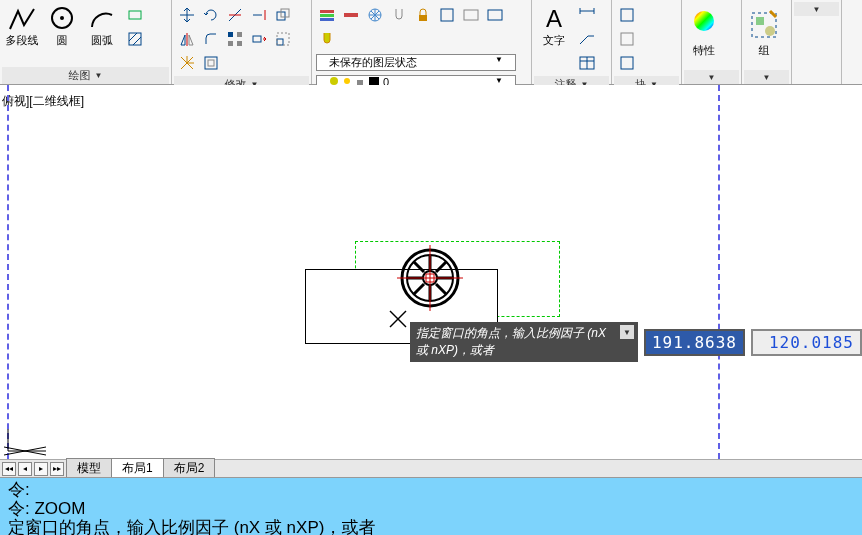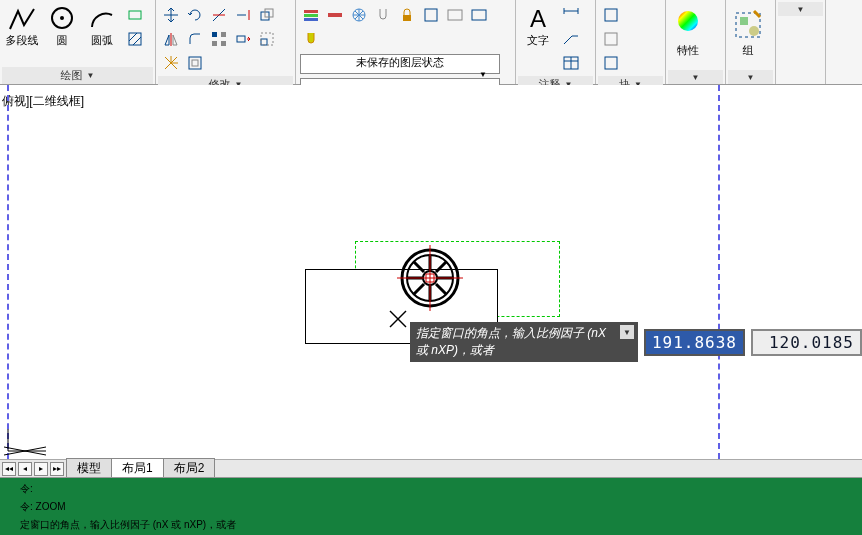--- a/index.html
+++ b/index.html
@@ -9,24 +9,24 @@
 .ribbon { height: 85px; background: #f5f5f5; border-bottom: 1px solid #999; display: flex; position: relative; }
 .ribbon-group { border-right: 1px solid #bbb; display: flex; flex-direction: column; justify-content: space-between; padding: 2px 2px 0 2px; }
 .ribbon-group-label { text-align: center; font-size: 11px; color: #333; padding: 1px 0; background: #e8e8e8; display: flex; align-items: center; justify-content: center; gap: 4px; }
 .ribbon-group-label .dd { font-size: 8px; color: #333; }
 .ribbon-icons { display: flex; flex-wrap: wrap; gap: 2px; padding: 2px; }
 .tool-ico { width: 22px; height: 22px; display: flex; align-items: center; justify-content: center; background: transparent; cursor: pointer; position: relative; }
 .tool-ico svg { display: block; }
 .tool-ico-lg { width: 40px; height: 48px; display: flex; flex-direction: column; align-items: center; justify-content: center; cursor: pointer; font-size: 11px; gap: 2px; }
 .tool-ico-lg svg { display: block; }
 
-.draw-group { width: 156px; }
+.draw-group { width: 172px; }
 .modify-group { width: 140px; }
 .layer-group { width: 220px; }
-.layer-dropdown { display: flex; align-items: center; background: #fff; border: 1px solid #888; height: 20px; padding: 0 12px; font-size: 11px; width: 200px; margin: 2px; cursor: pointer; flex-direction: column; }
+.layer-dropdown { display: flex; align-items: flex-start; background: #fff; border: 1px solid #888; height: 20px; padding: 0 12px; font-size: 11px; width: 200px; margin: 2px; cursor: pointer; }
 .annot-group { width: 80px; }
 .insert-group { width: 70px; }
 .props-group { width: 60px; }
 .group-group { width: 50px; }
 .util-group { width: 50px; }
 
 
 .drawing-area { position: absolute; top: 85px; left: 0; right: 0; bottom: 76px; background: #fff; overflow: hidden; }
 .view-label { position: absolute; top: 8px; left: 2px; font-size: 12px; color: #000; }
 .guide-v { position: absolute; top: 0; bottom: 0; border-left: 2px dashed #6060e6; }
@@ -37,30 +37,30 @@
 .sel-rect { position: absolute; border: 1px dashed #00c800; left: 355px; top: 156px; width: 205px; height: 76px; }
 .inner-box { position: absolute; border: 1px solid #000; left: 305px; top: 184px; width: 193px; height: 75px; background: #fff; }
 .wheel { position: absolute; left: 395px; top: 158px; }
 .cross-cursor { position: absolute; left: 388px; top: 224px; }
 
 .prompt-bar { position: absolute; left: 410px; top: 246px; height: 22px; display: flex; align-items: center; }
 .prompt-text { background: #4a4a4a; color: #fff; padding: 3px 25px 3px 6px; font-size: 12px; position: relative; font-style: italic; }
 .prompt-dd { position: absolute; right: 4px; top: 3px; width: 14px; height: 14px; background: #ddd; color: #333; display: flex; align-items: center; justify-content: center; font-size: 8px; cursor: pointer; }
 .coord-box { margin-left: 6px; padding: 2px 6px; font-size: 16px; border: 2px solid #888; font-family: monospace; letter-spacing: 1px; }
 .coord-box.active { background: #2e5aa9; color: #fff; border-color: #555; }
-.coord-box.inactive { background: #eee; color: #0f172a; padding-left: 16px; }
+.coord-box.inactive { background: #eee; color: #1d4ed8; padding-left: 16px; }
 
 
 .tabs-bar { position: absolute; bottom: 58px; left: 0; right: 0; height: 18px; background: #e8e8e8; border-top: 1px solid #aaa; display: flex; align-items: center; padding-left: 2px; }
 .tab-nav { width: 14px; height: 14px; display: flex; align-items: center; justify-content: center; border: 1px solid #888; margin-right: 2px; font-size: 8px; cursor: pointer; background: #f8f8f8; }
 .tab { padding: 1px 10px; border: 1px solid #888; background: #fff; font-size: 12px; cursor: pointer; margin-right: -1px; }
 .tab.inactive { background: #e0e0e0; }
 
 
-.cmdline { position: absolute; bottom: 0; left: 0; right: 0; height: 58px; background: #15803d; border-top: 1px solid #999; padding: 2px 20px; font-size: 10px; font-family: SimSun, monospace; line-height: 18px; white-space: pre; overflow: hidden; }
+.cmdline { position: absolute; bottom: 0; left: 0; right: 0; height: 58px; background: #7dd3fc; border-top: 1px solid #999; padding: 2px 8px; font-size: 17px; font-family: SimSun, monospace; line-height: 18px; white-space: pre; overflow: hidden; }
 
 
 .watermark { position: absolute; font-size: 28px; font-weight: bold; color: rgba(0,0,0,0.06); transform: rotate(-15deg); pointer-events: none; font-family: "Microsoft YaHei", SimHei, sans-serif; z-index: 0; }
 </style>
 </head>
 <body>
 
 <div class="watermark" style="left:60px; top:-10px">⑥六图网</div>
 <div class="watermark" style="left:280px; top:-16px">⑥六图网</div>
 <div class="watermark" style="left:500px; top:-16px">⑥六图网</div>

